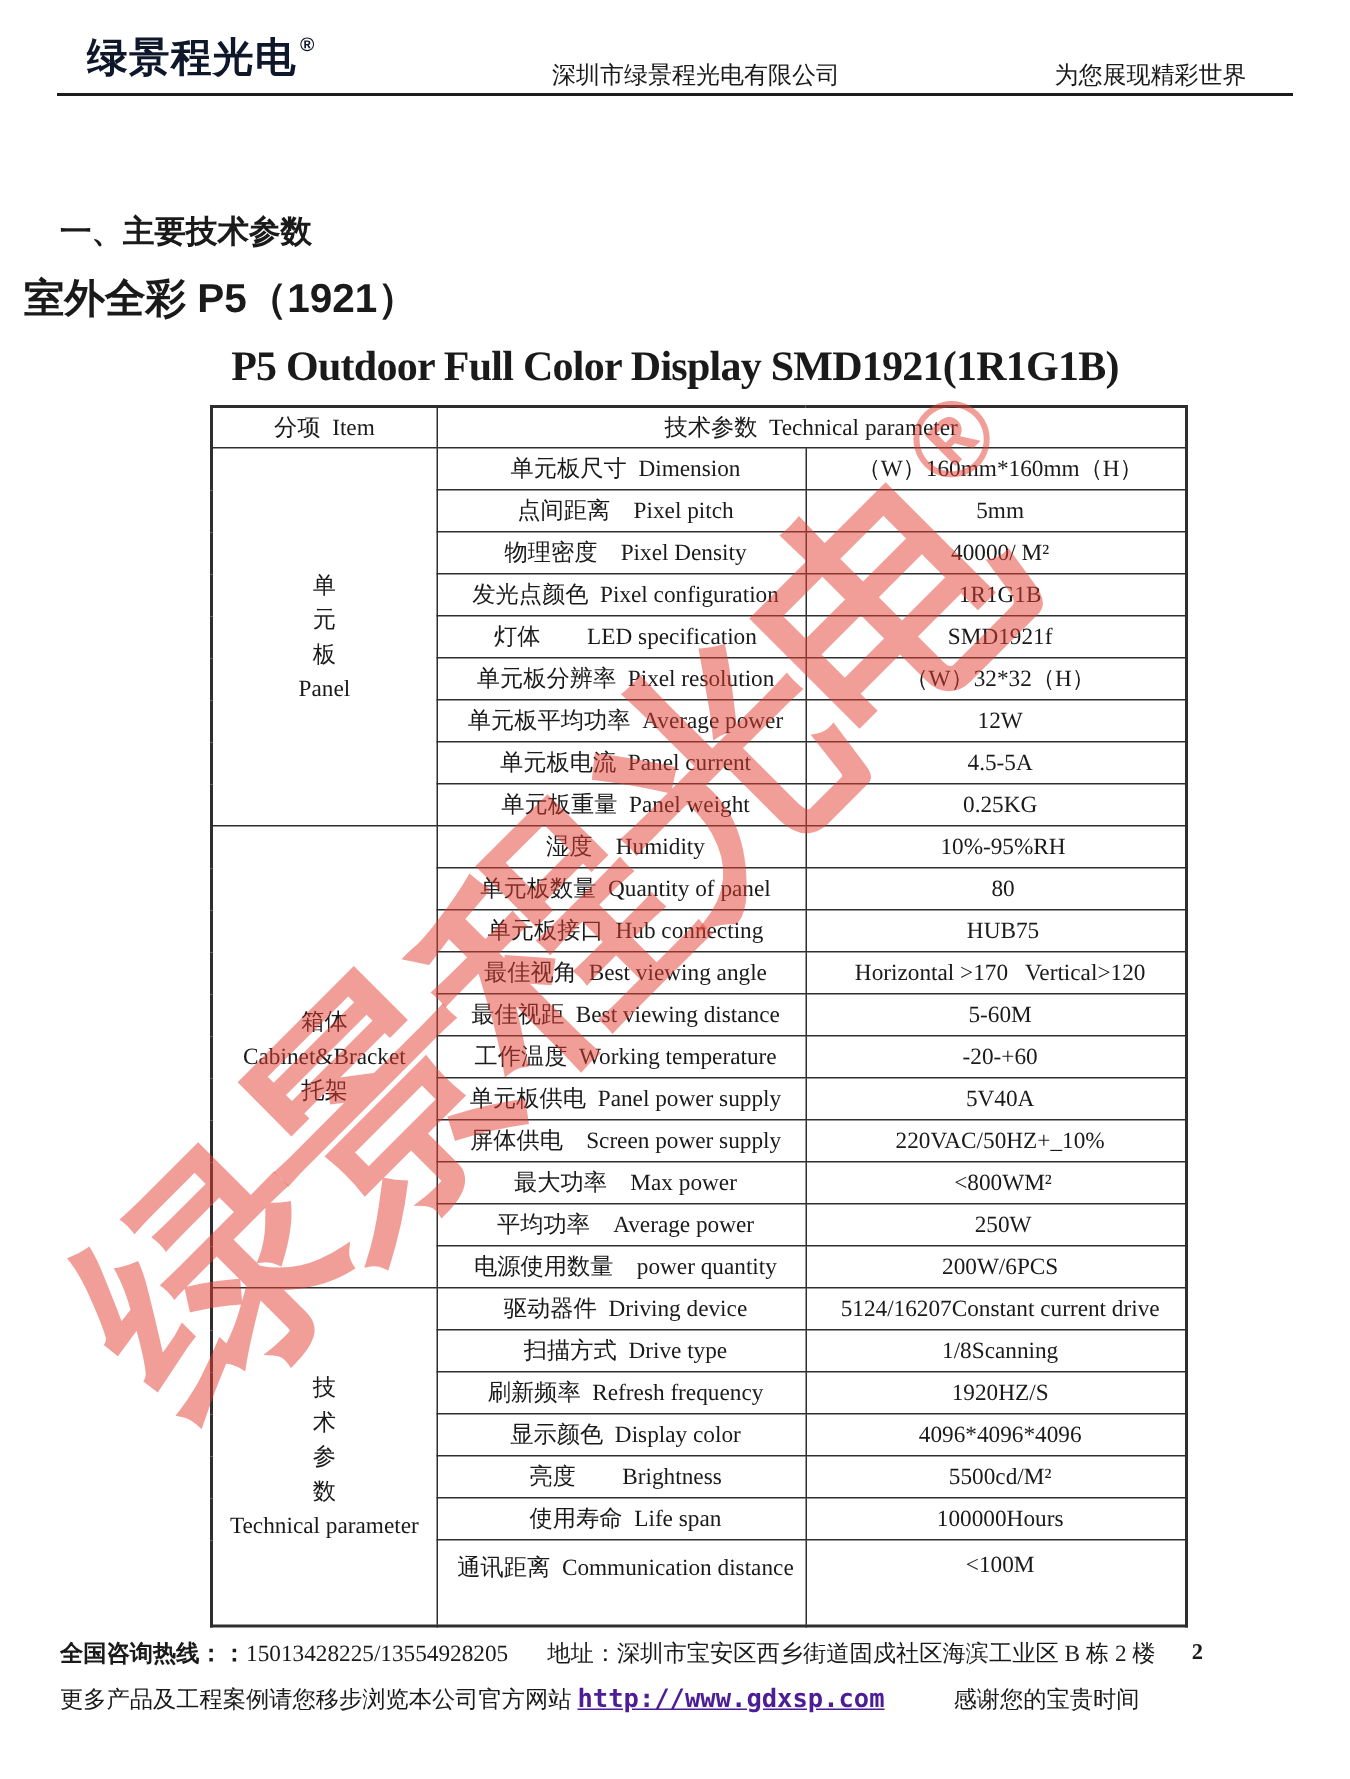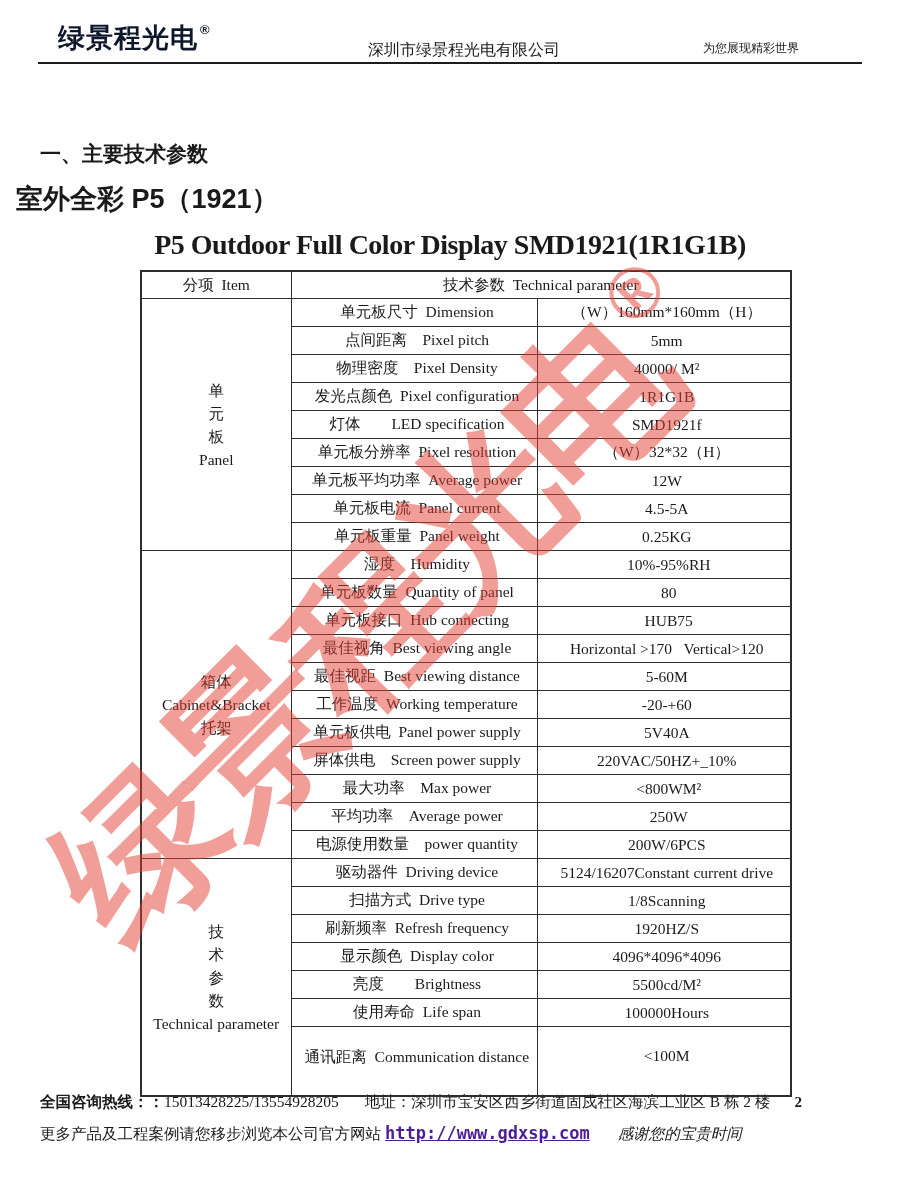--- a/index.html
+++ b/index.html
@@ -8,21 +8,21 @@
     font-family:"Liberation Serif","DejaVu Serif",serif;color:#1a1a1a;
   }
   
   .hdr-logo{
     position:absolute;left:58px;top:20px;
     font-family:"Liberation Sans","DejaVu Sans",sans-serif;
     font-weight:bold;font-size:27px;color:#e3231a;letter-spacing:1px;white-space:nowrap;
   }
   .hdr-logo .reg{font-size:13px;position:relative;top:-13px;left:2px;}
   .hdr-company{position:absolute;left:368px;top:40px;font-size:16px;white-space:nowrap;}
-  .hdr-slogan{position:absolute;left:703px;top:40px;font-size:12px;white-space:nowrap;}
+  .hdr-slogan{position:absolute;left:703px;top:40px;font-size:16px;white-space:nowrap;}
   .hdr-rule{position:absolute;left:38px;top:62px;width:824px;height:0;border-top:2px solid #1c1c1c;}
   
   .section-title{position:absolute;left:40px;top:140px;font-size:21px;font-weight:bold;white-space:pre;}
   .title-cn{
     position:absolute;left:16px;top:181px;width:100%;text-align:left;
     font-family:"Liberation Sans","DejaVu Sans",sans-serif;font-weight:bold;font-size:27px;
   }
   .title-en{
     position:absolute;left:0;top:229px;width:100%;text-align:center;
     font-family:Liberation Serif, serif;font-weight:bold;font-size:28px;letter-spacing:-0.5px;
@@ -38,40 +38,40 @@
   table.spec col.c3{width:254px;}
   table.spec th,table.spec td{
     border:1px solid #2e2e2e;vertical-align:middle;
     white-space:pre-wrap;overflow:hidden;text-align:center;
   }
   table.spec{border:2px solid #2e2e2e;}
   table.spec th{height:26px;font-weight:normal;text-align:center;padding:0 4px;}
   td.label-cell{height:27px;padding:0 4px 0 10px;}
   td.value-cell{height:27px;padding:0 4px 0 10px;}
   td.group-cell{text-align:center;padding:2px;line-height:23px;}
-  tr.tall td.label-cell,tr.tall td.value-cell{height:48px;vertical-align:top;padding-top:20px;}
+  tr.tall td.label-cell,tr.tall td.value-cell{height:48px;vertical-align:top;padding-top:8px;}
   
   .watermark{
     position:absolute;left:95px;top:822px;z-index:3;pointer-events:none;
     font-family:"Liberation Sans","DejaVu Sans",sans-serif;font-weight:bold;
     font-size:165px;line-height:165px;letter-spacing:-6px;white-space:nowrap;
     transform:rotate(-45deg);transform-origin:0 50%;
   }
   .watermark .reg{font-size:72px;position:relative;top:-78px;left:4px;letter-spacing:0;}
   
   .footer-line1{position:absolute;left:40px;top:1092px;width:790px;font-size:15.5px;white-space:nowrap;}
   .footer-line1 .hot{font-weight:bold;}
   .footer-line1 .addr{margin-left:26px;}
   .page-num{position:absolute;right:98px;top:1094px;font-size:15px;font-weight:bold;}
   .footer-line2{position:absolute;left:40px;top:1123px;width:820px;font-size:15.5px;white-space:nowrap;}
   .footer-line2 .url{
     font-family:"DejaVu Sans Mono","Liberation Mono",monospace;
     font-weight:bold;font-size:17px;text-decoration:underline;margin-left:4px;
   }
-  .footer-line2 .thanks{margin-left:28px;font-style:italic;}
+  .footer-line2 .thanks{margin-left:46px;}
 </style>
 </head>
 <body>
 
 <div class="page">
 
   <div class="hdr-logo" style="color: #0f172a;"><span>绿景程光电</span><span class="reg">®</span></div>
   <div class="hdr-company">深圳市绿景程光电有限公司</div>
   <div class="hdr-slogan">为您展现精彩世界</div>
   <div class="hdr-rule"></div>

